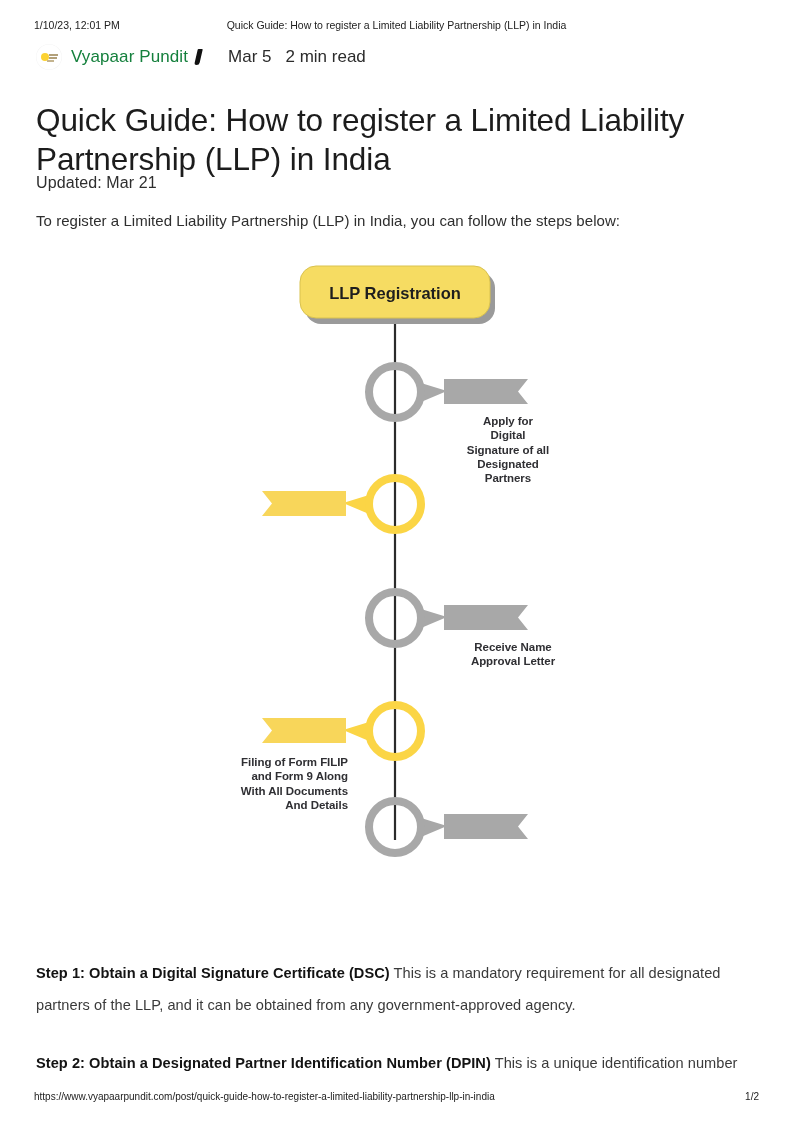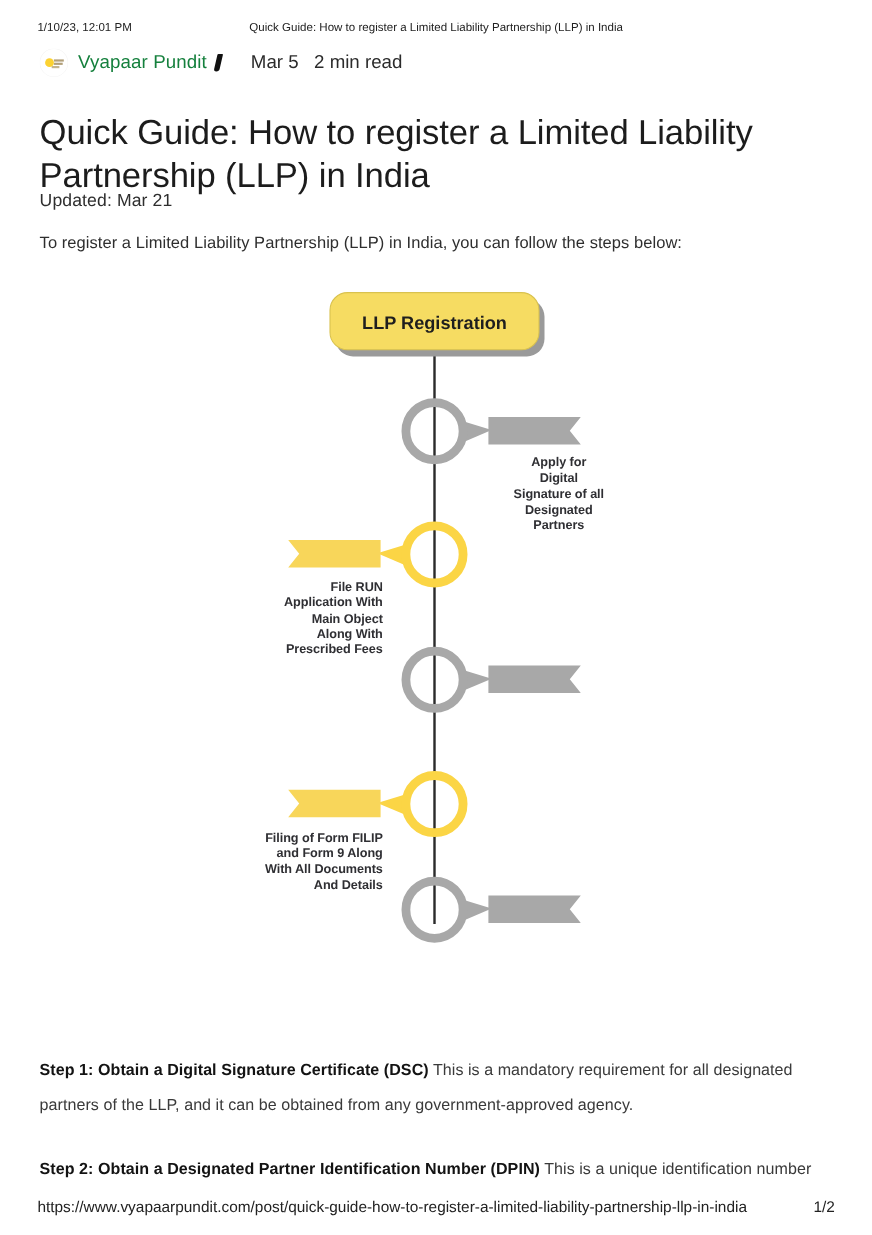--- a/index.html
+++ b/index.html
@@ -205,21 +205,21 @@
     font-weight: 700;
   }
 
   
   .print-footer {
     position: absolute;
     left: 0;
     top: 1090px;
     width: 793px;
     height: 14px;
-    font-size: 14px;
+    font-size: 10px;
     color: #222;
     line-height: 14px;
   }
   .print-footer .pf-url {
     position: absolute;
     left: 34px;
     top: 0;
     white-space: nowrap;
   }
   .print-footer .pf-page {
@@ -288,28 +288,25 @@
   </svg>
 
   <div class="flow-label right" style="left:443px; top:164px; width:130px;">
     <div>Apply for</div>
     <div>Digital</div>
     <div>Signature of all</div>
     <div>Designated</div>
     <div>Partners</div>
   </div>
 
-  <div class="flow-label left" style="left:198px; top:277px; width:150px;">
-    <div>File RUN</div>
-    <div>Application With</div>
-    <div>Main Object</div>
-    <div>Along With</div>
-    <div>Prescribed Fees</div>
+
+  <div class="flow-label right" style="left:443px; top:390px; width:140px;">
+    <div>Receive Name</div>
+    <div>Approval Letter</div>
   </div>
-
 
   <div class="flow-label left" style="left:178px; top:505px; width:170px;">
     <div>Filing of Form FILIP</div>
     <div>and Form 9 Along</div>
     <div>With All Documents</div>
     <div>And Details</div>
   </div>
 
 </div>
 

